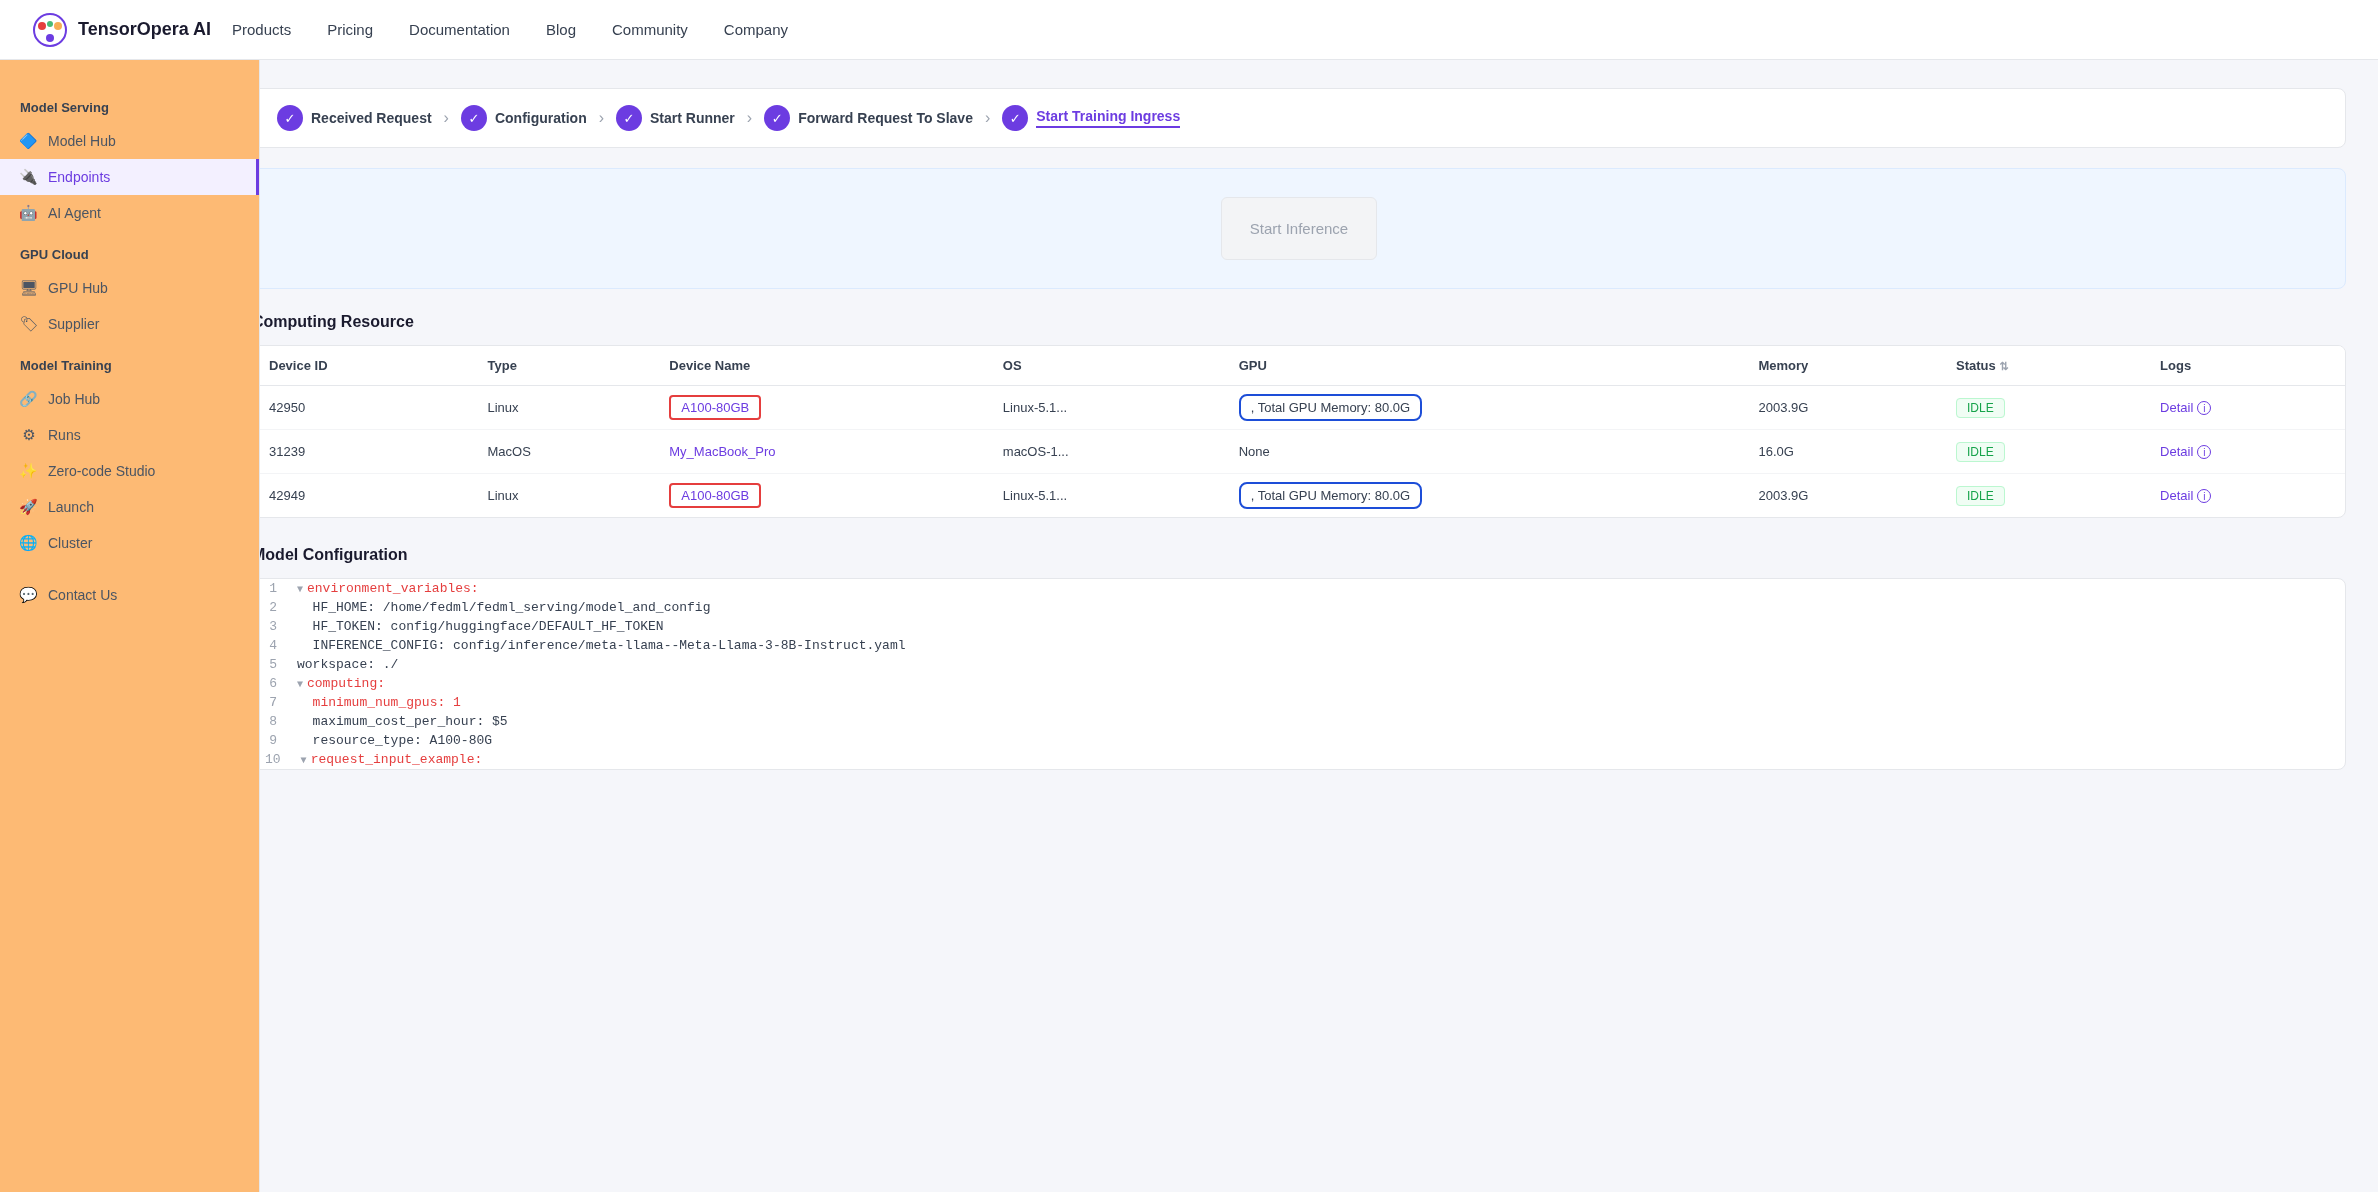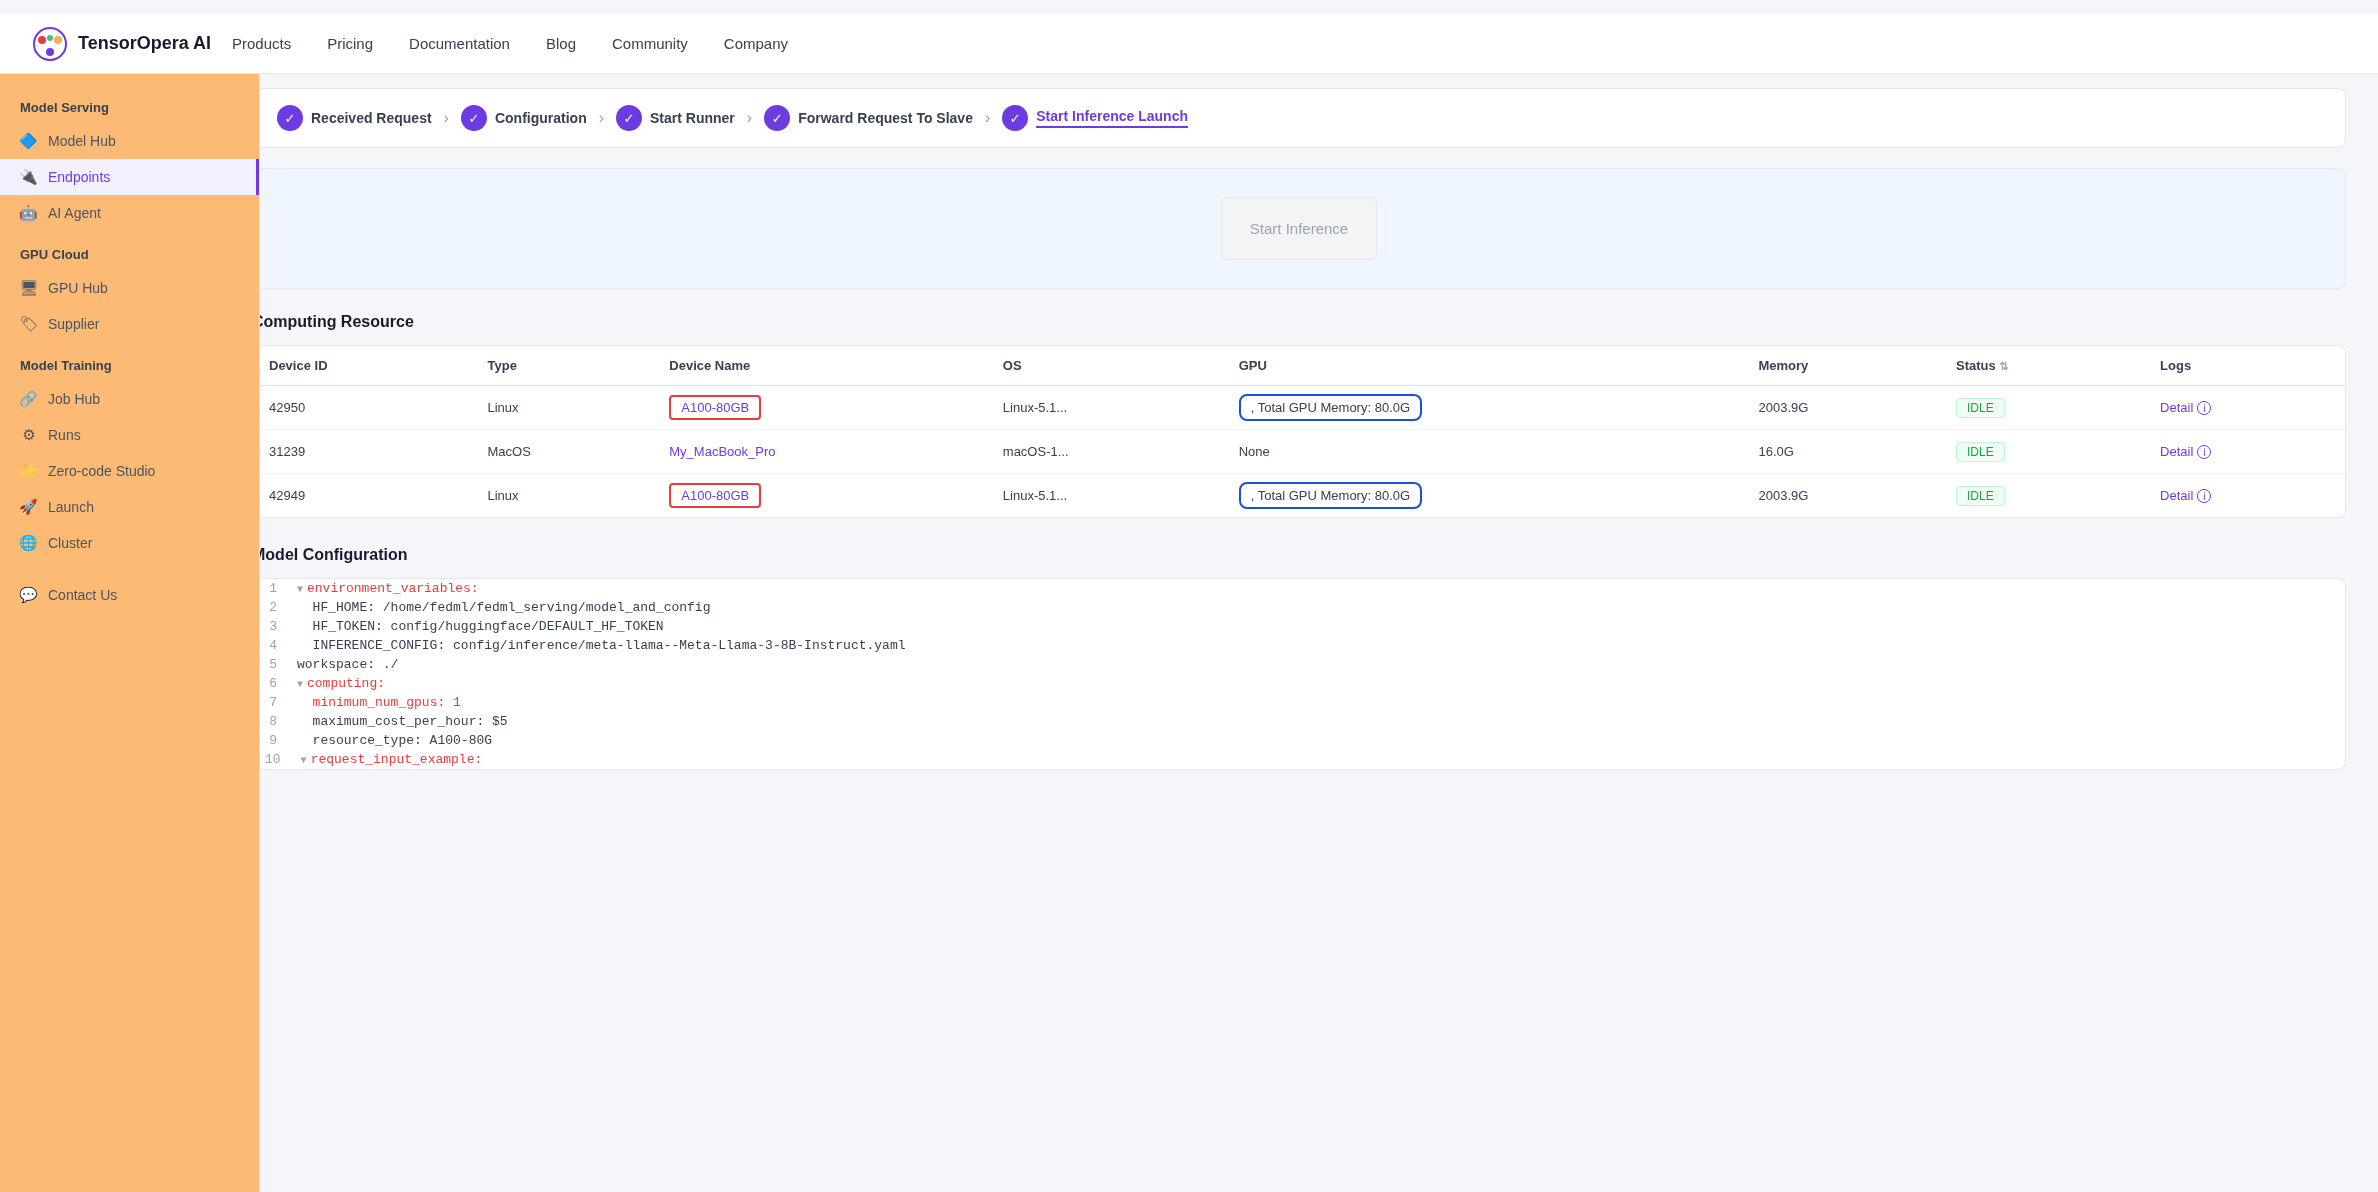--- a/index.html
+++ b/index.html
@@ -2,21 +2,21 @@
 <html><head>
   <meta charset="utf-8">
   <style>
     * { box-sizing: border-box; margin: 0; padding: 0; }
     body { font-family: -apple-system, BlinkMacSystemFont, 'Segoe UI', sans-serif; font-size: 14px; color: #333; background: #f5f6fa; }
 
     
     .top-nav {
       display: flex; align-items: center; background: #fff;
       border-bottom: 1px solid #e5e7eb; padding: 0 32px; height: 60px;
-      position: fixed; top: 14px; left: 0; right: 0; z-index: 100;
+      position: fixed; top: 0; left: 0; right: 0; z-index: 100;
     }
     .logo { display: flex; align-items: center; gap: 10px; font-weight: 700; font-size: 18px; color: #1a1a2e; min-width: 200px; }
     .logo-icon { width: 36px; height: 36px; }
     .nav-links { display: flex; gap: 36px; }
     .nav-link { color: #374151; font-size: 15px; cursor: pointer; text-decoration: none; }
 
     
     .layout { display: flex; margin-top: 60px; min-height: calc(100vh - 60px); }
 
     
@@ -201,21 +201,21 @@
         <span class="step-label">Start Runner</span>
       </div>
       <span class="step-arrow">›</span>
       <div class="step">
         <div class="step-check">✓</div>
         <span class="step-label">Forward Request To Slave</span>
       </div>
       <span class="step-arrow">›</span>
       <div class="step">
         <div class="step-check">✓</div>
-        <span class="step-label active">Start Inference Launch</span>
+        <span class="step-label active">Start Training Ingress</span>
       </div>
     </div>
 
     <div class="inference-area">
       <button class="btn-start-inference">Start Inference</button>
     </div>
 
     <div class="section-title">Computing Resource</div>
     <div class="table-container">
       <table>

